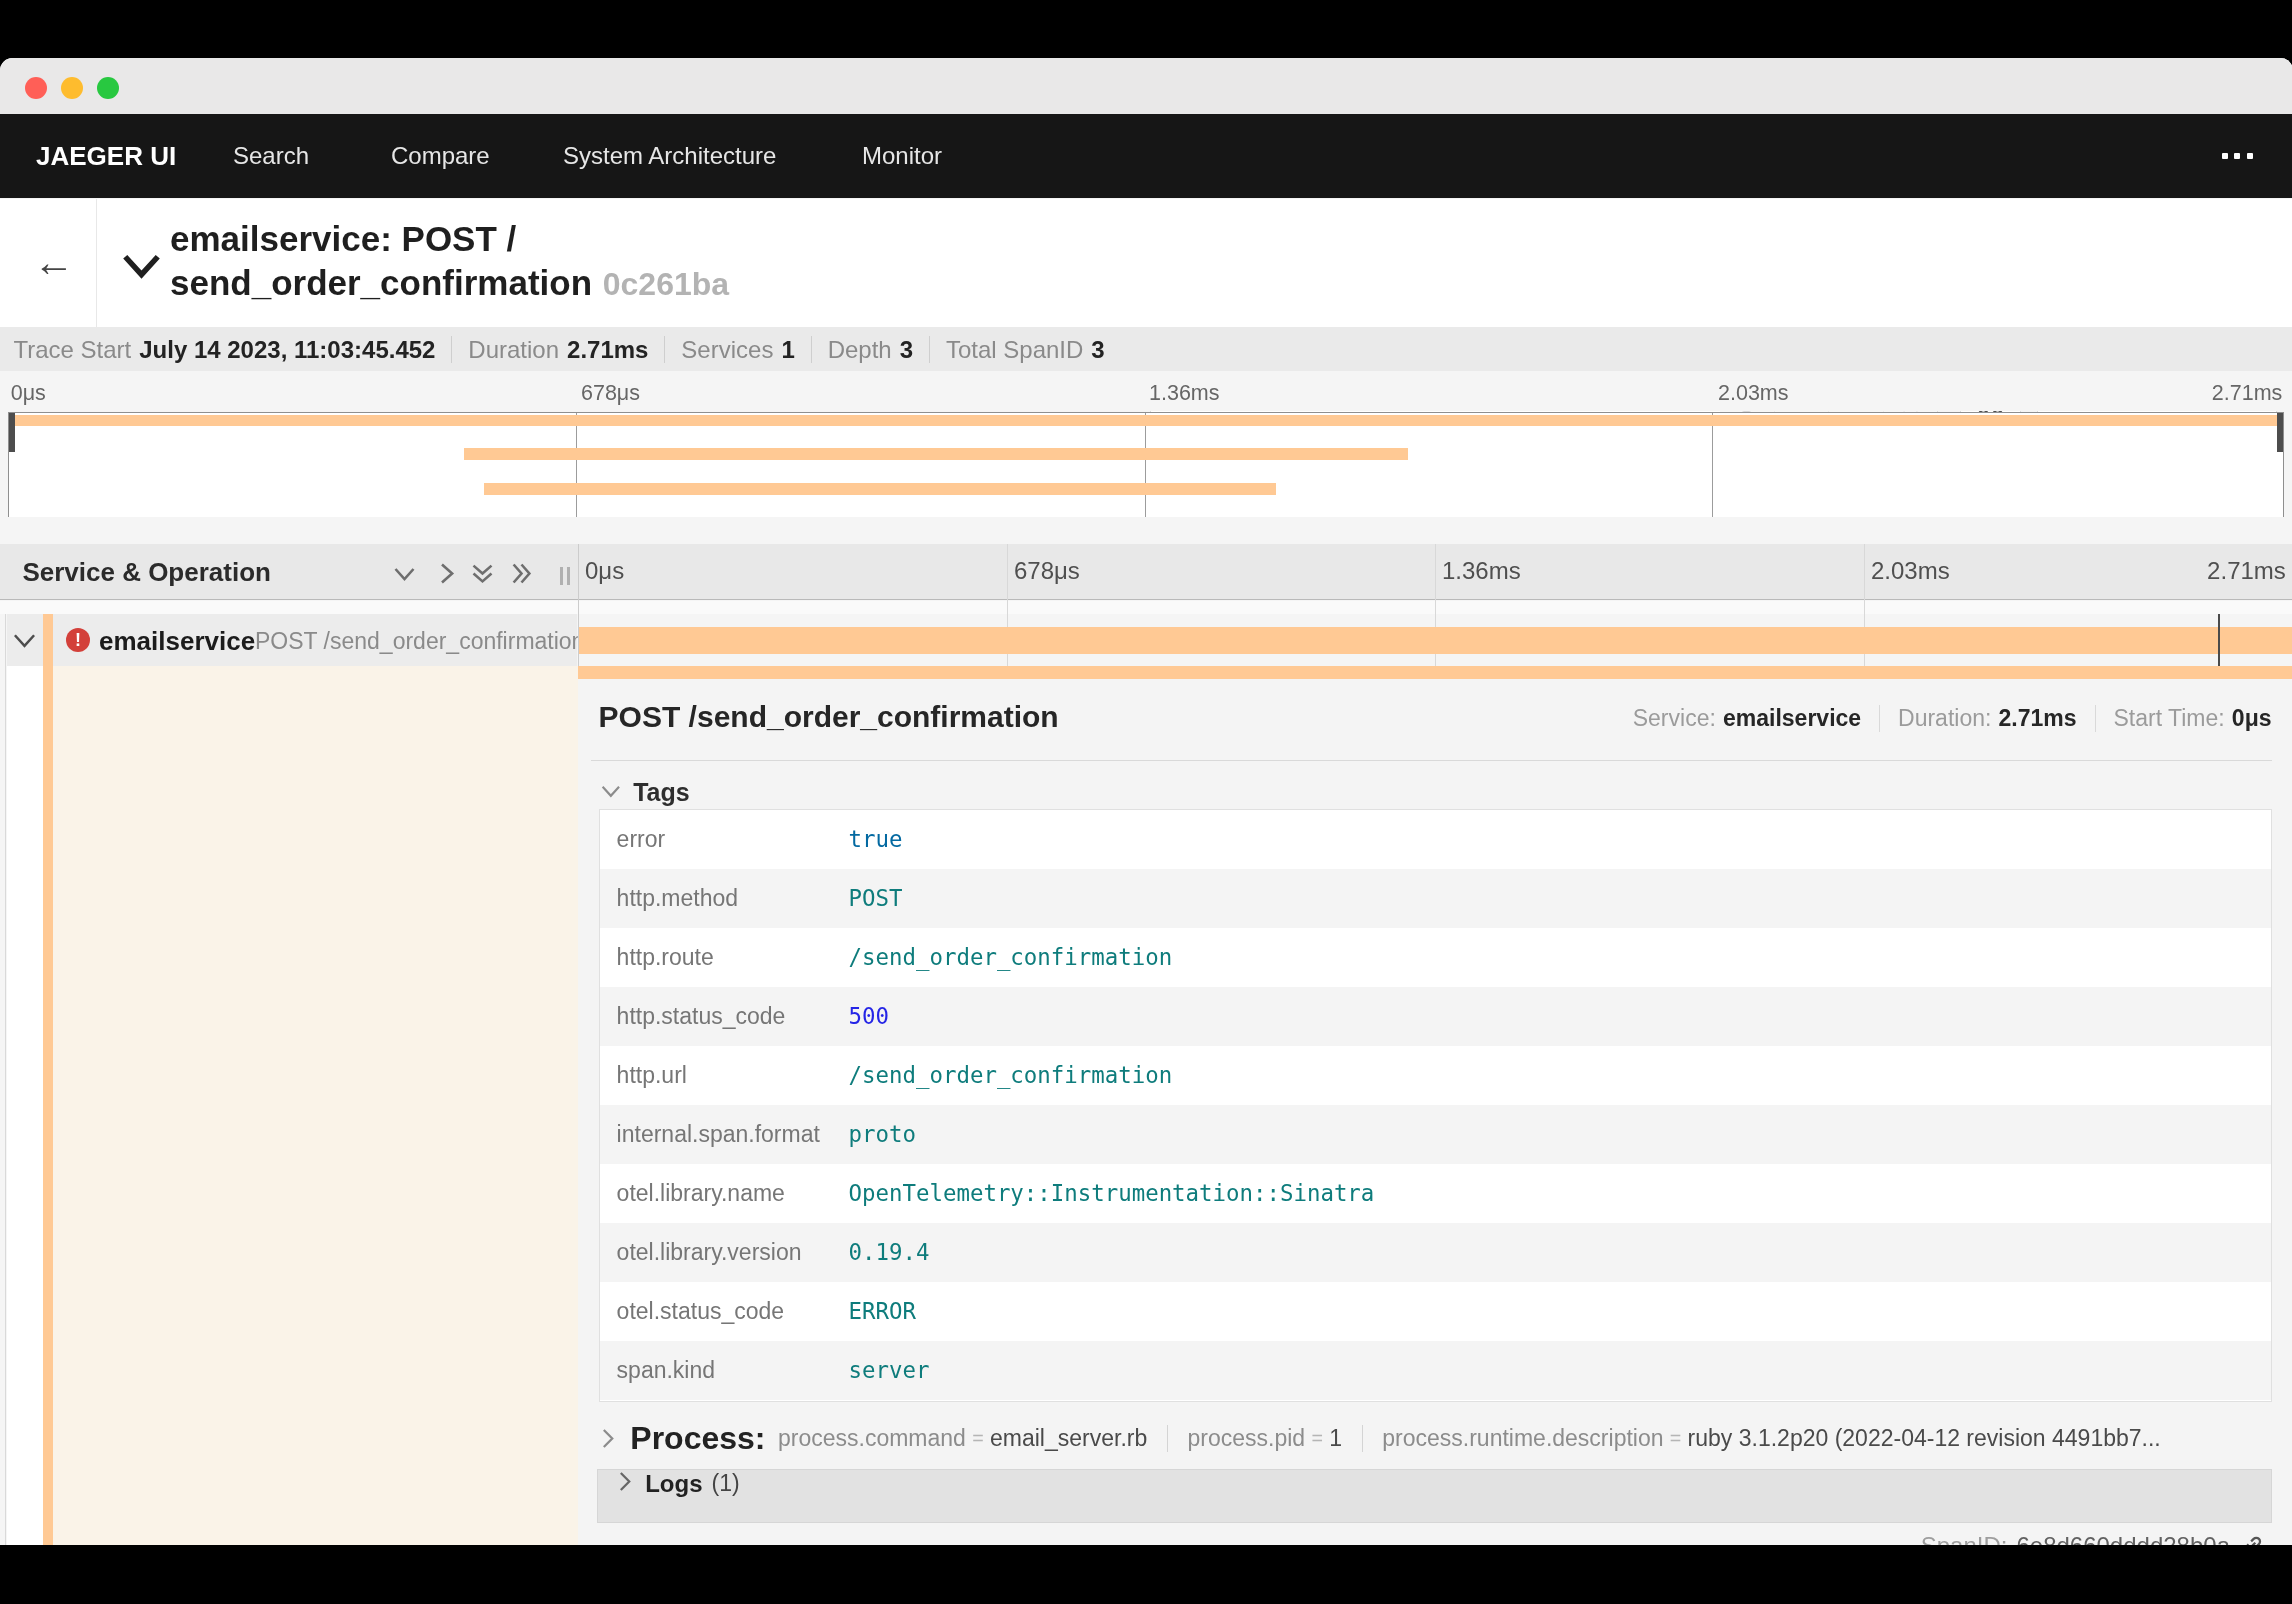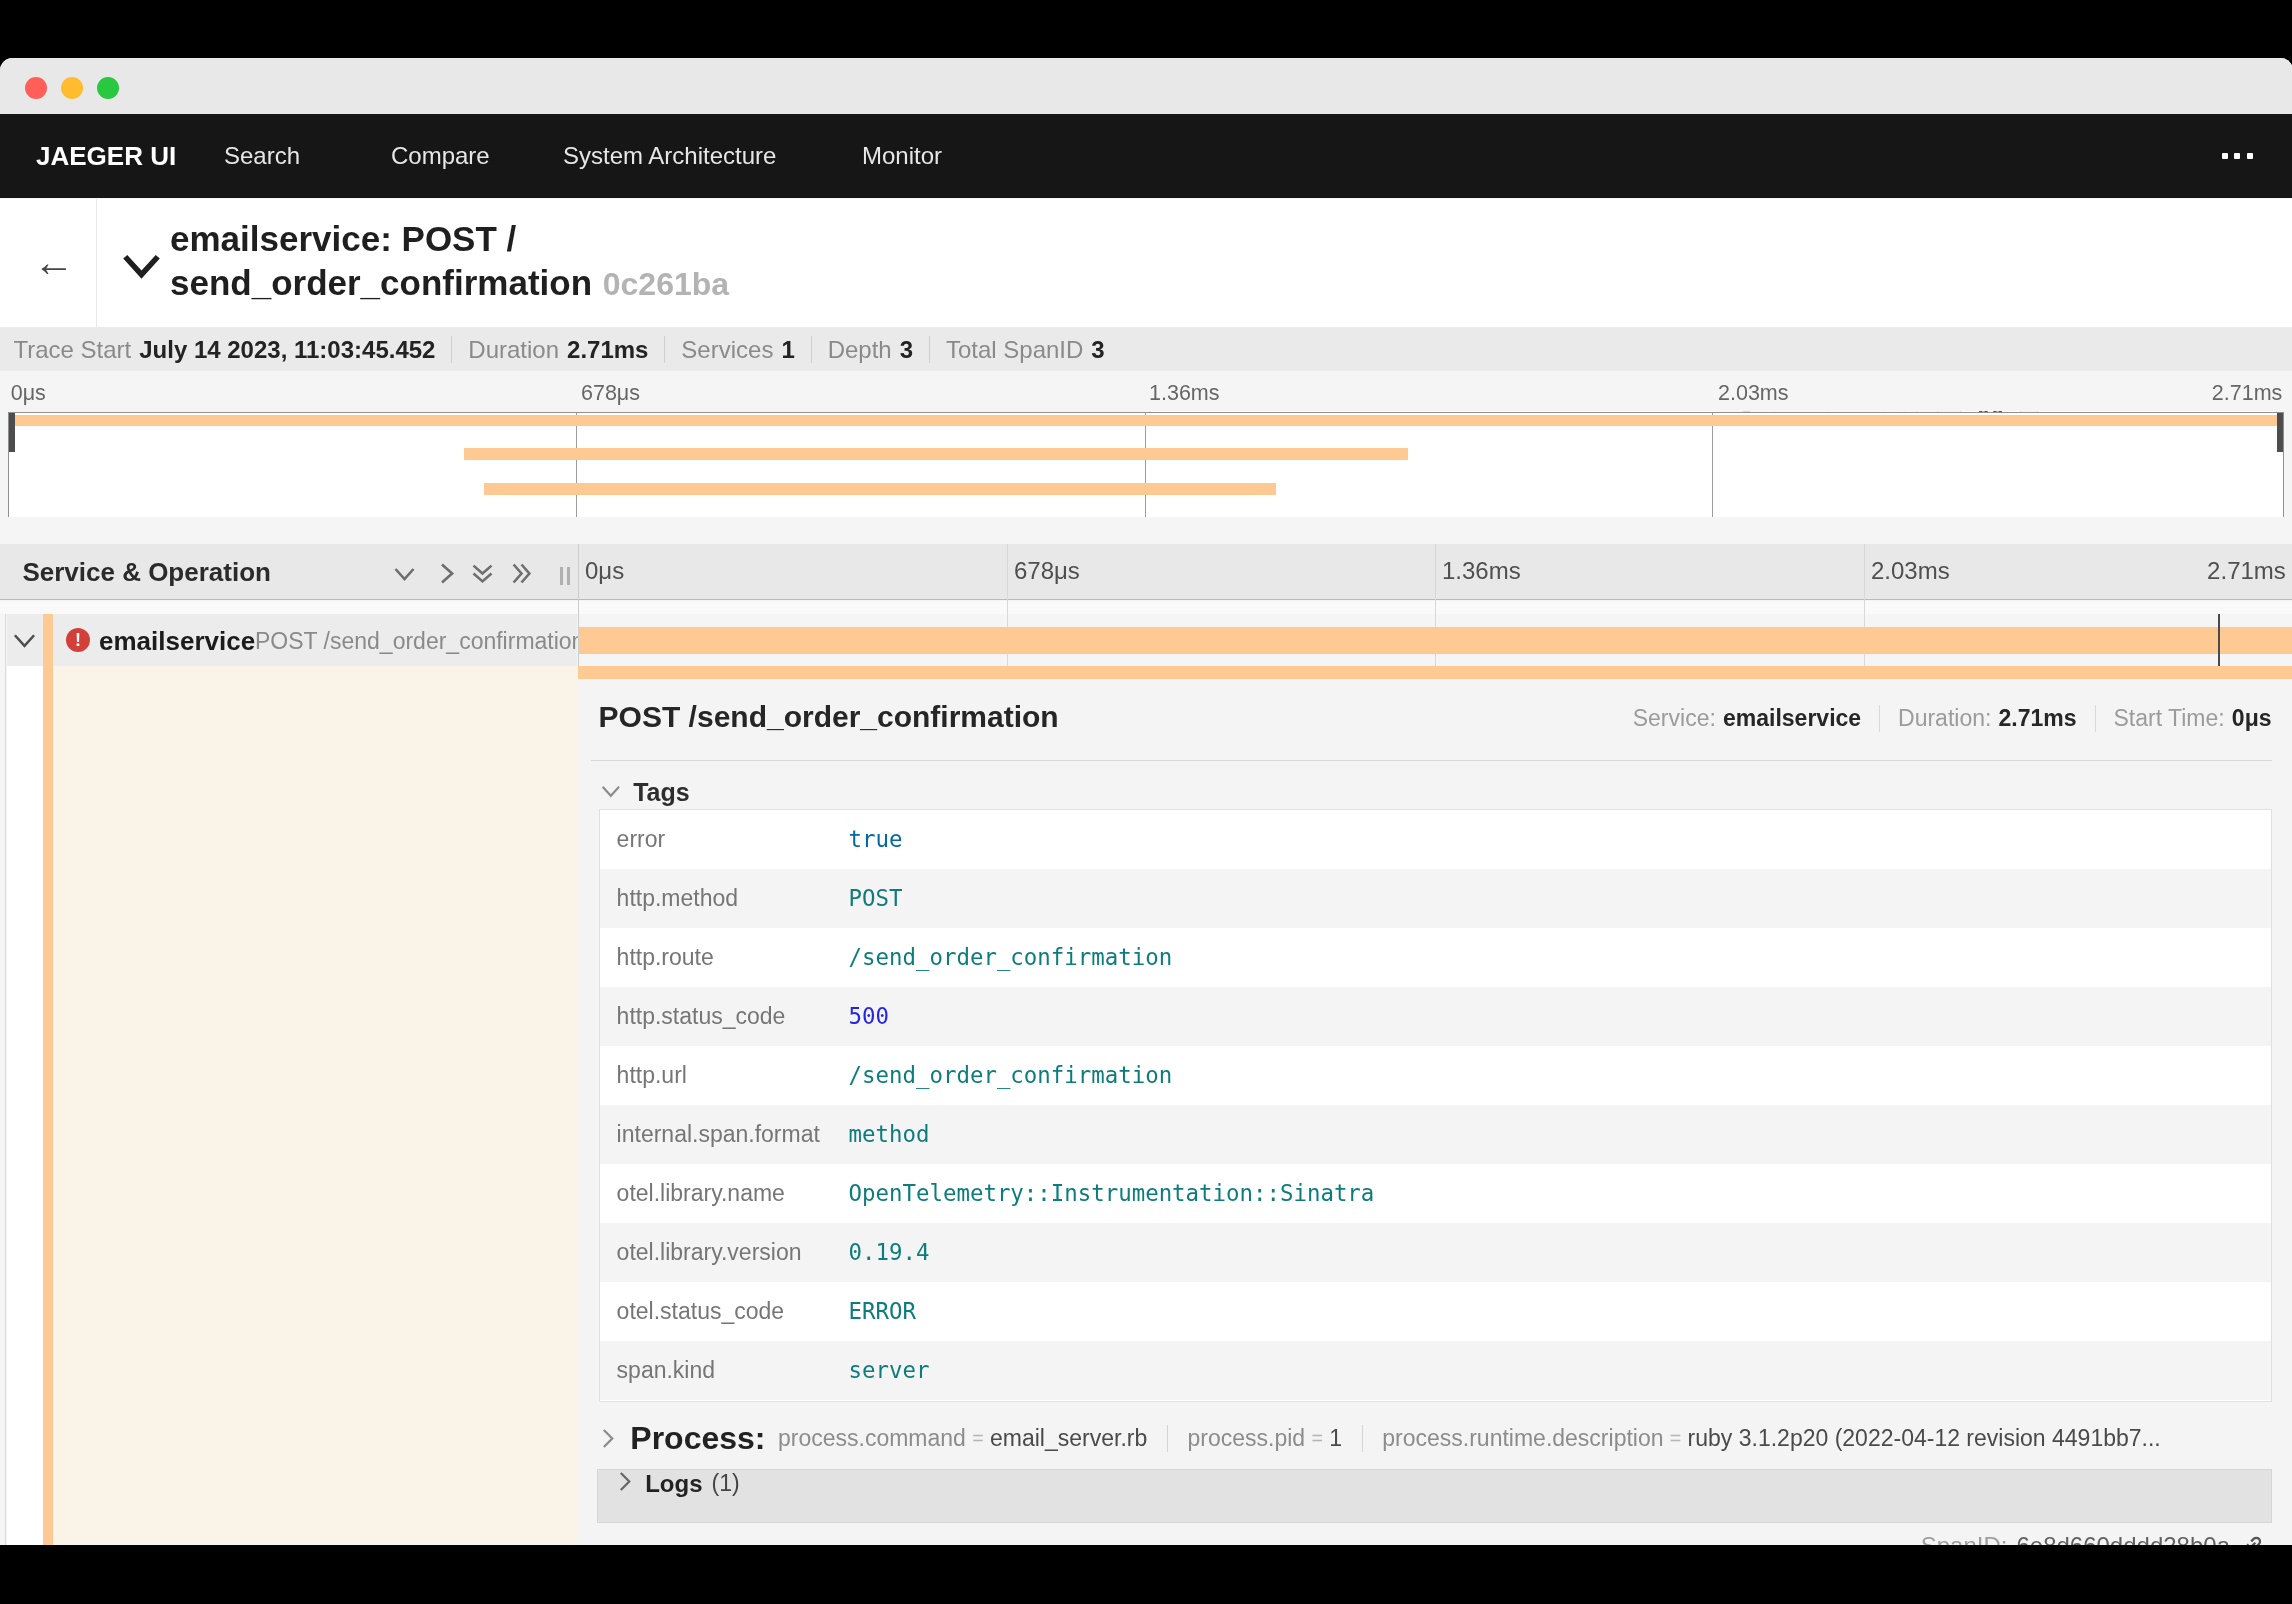--- a/index.html
+++ b/index.html
@@ -152,21 +152,21 @@
 <div class="window">
 
   <div class="titlebar">
     <span class="tl r"></span>
     <span class="tl y"></span>
     <span class="tl g"></span>
   </div>
 
   <div class="navbar">
     <div class="brand">JAEGER UI</div>
-    <div class="navitem" style="left:224px">Search</div>
+    <div class="navitem" style="left:233px">Search</div>
     <div class="navitem" style="left:391px">Compare</div>
     <div class="navitem" style="left:563px">System Architecture</div>
     <div class="navitem" style="left:862px">Monitor</div>
     <div class="nav-dots">
         <i></i>
         <i></i>
         <i></i>
       </div>
   </div>
 
@@ -363,21 +363,21 @@
         <div class="tag-row">
           <span class="tag-key">http.status_code</span>
           <span class="tag-val" style="color: rgb(37, 37, 230);">500</span>
         </div>
         <div class="tag-row">
           <span class="tag-key">http.url</span>
           <span class="tag-val" style="color: rgb(14, 124, 124);">/send_order_confirmation</span>
         </div>
         <div class="tag-row">
           <span class="tag-key">internal.span.format</span>
-          <span class="tag-val" style="color: rgb(14, 124, 124);">method</span>
+          <span class="tag-val" style="color: rgb(14, 124, 124);">proto</span>
         </div>
         <div class="tag-row">
           <span class="tag-key">otel.library.name</span>
           <span class="tag-val" style="color: rgb(14, 124, 124);">OpenTelemetry::Instrumentation::Sinatra</span>
         </div>
         <div class="tag-row">
           <span class="tag-key">otel.library.version</span>
           <span class="tag-val" style="color: rgb(14, 124, 124);">0.19.4</span>
         </div>
         <div class="tag-row">

